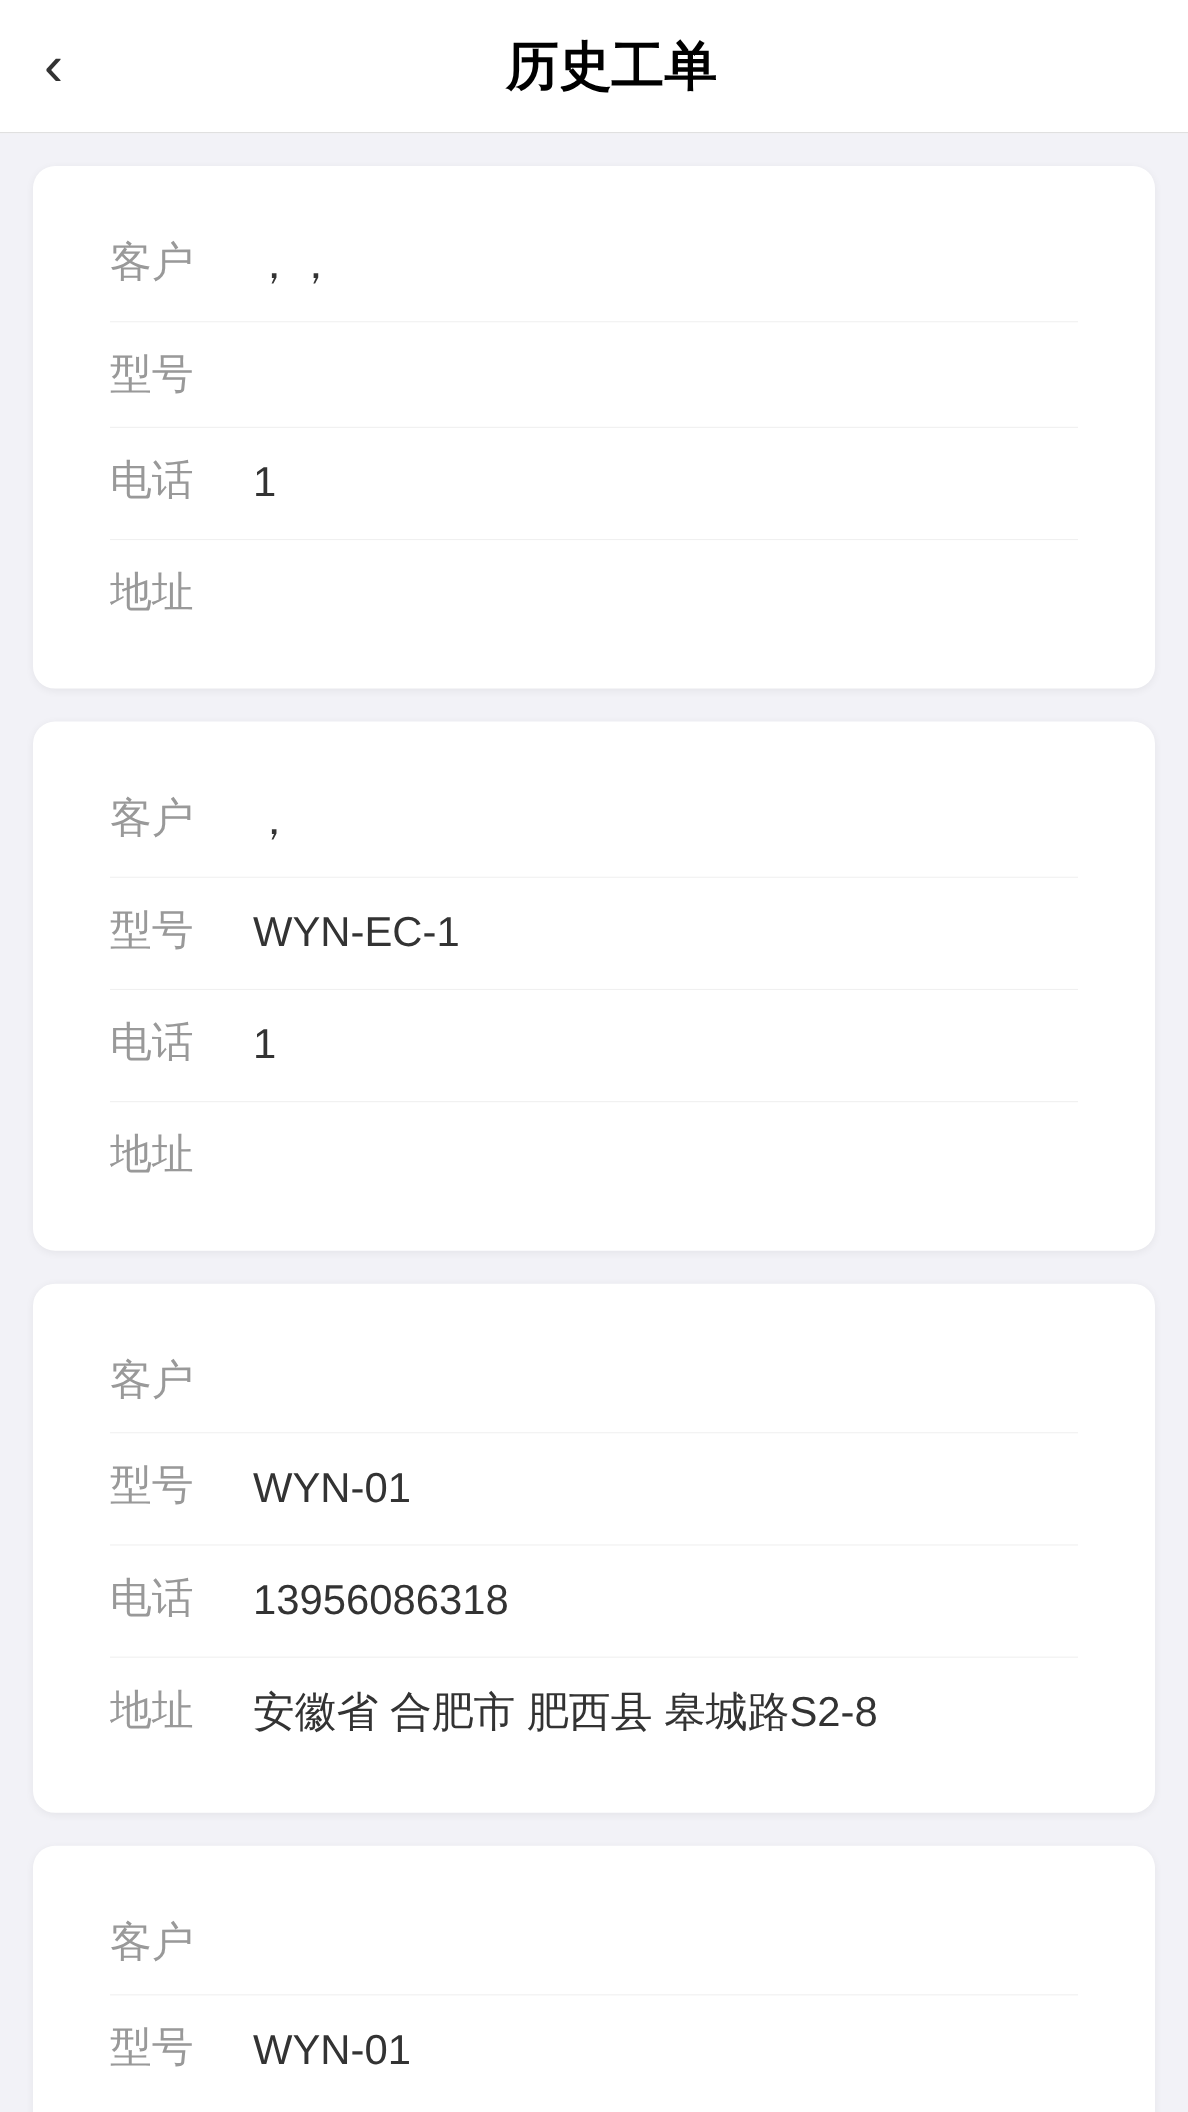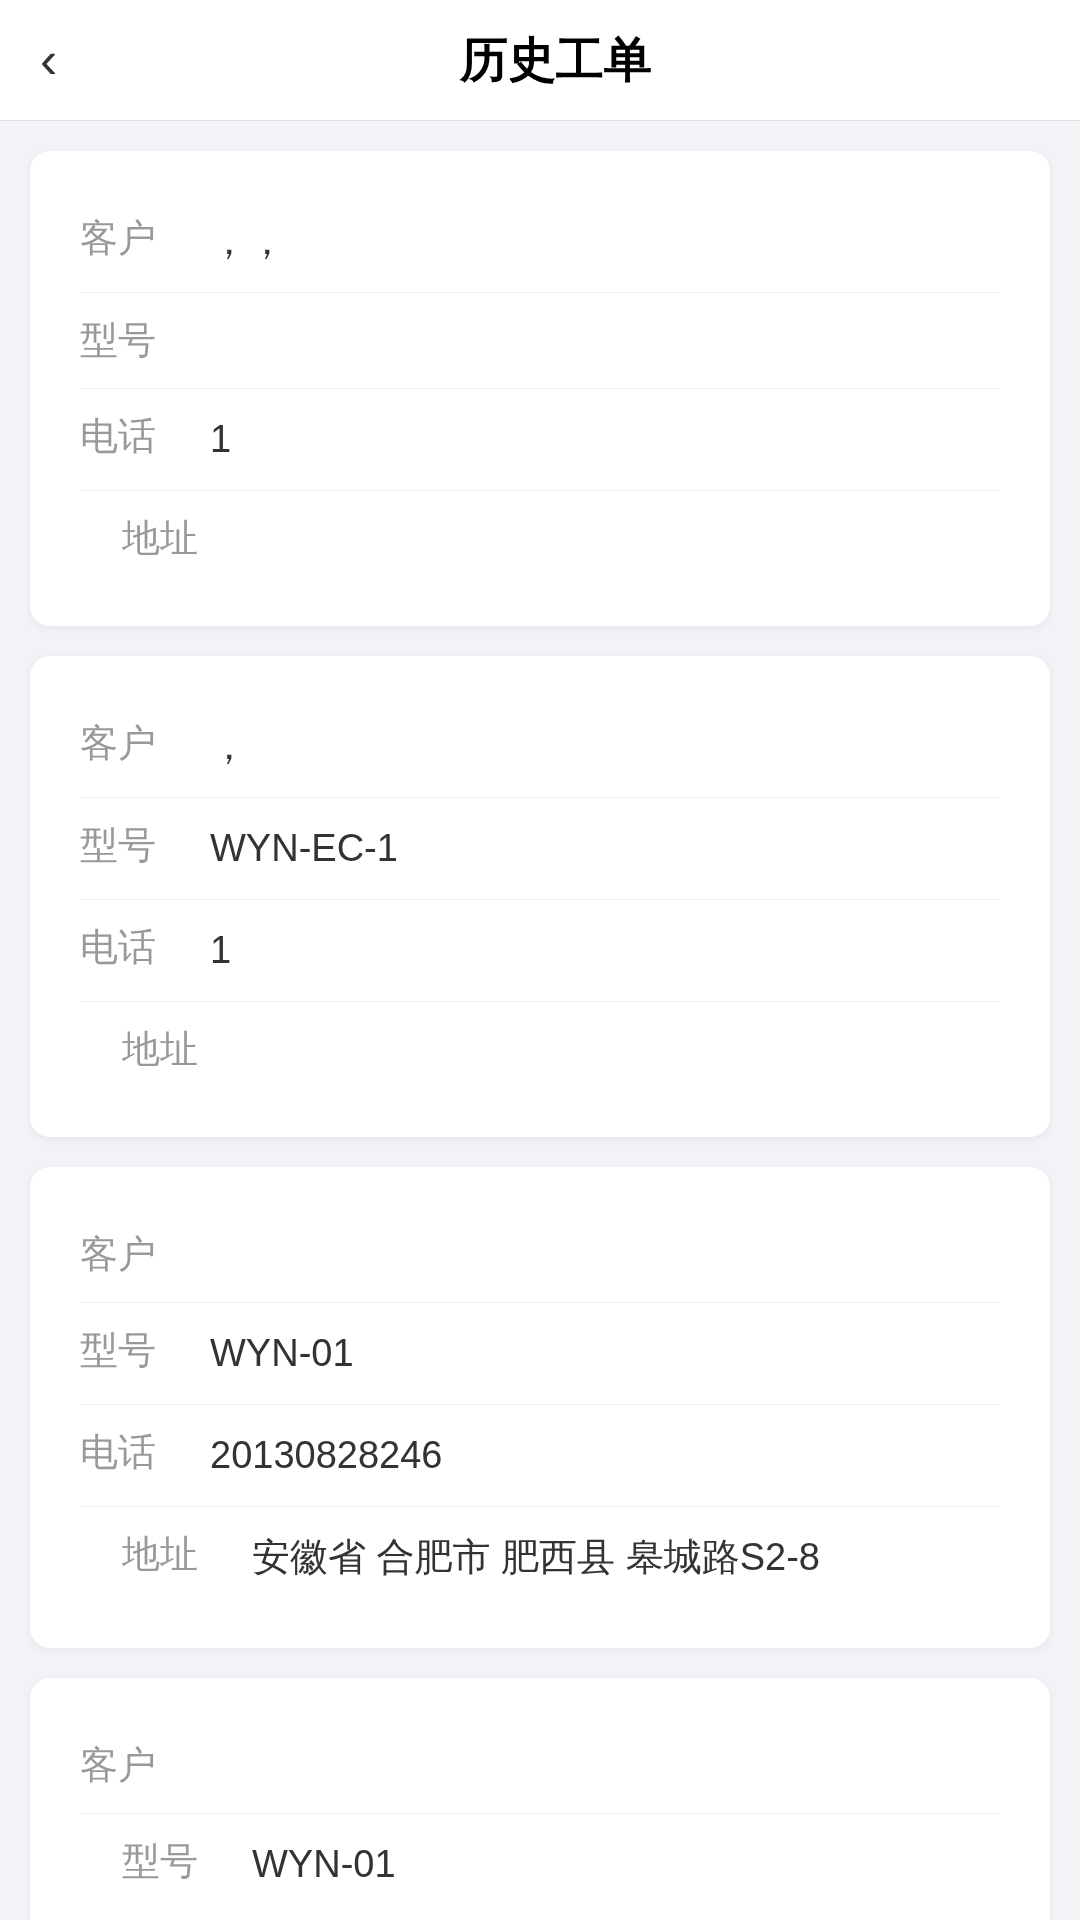--- a/index.html
+++ b/index.html
@@ -45,34 +45,33 @@
     .content {
       padding: 30px 30px;
       display: flex;
       flex-direction: column;
       gap: 30px;
     }
 
     .card {
       background-color: #ffffff;
       border-radius: 20px;
-      padding: 40px 50px;
+      padding: 40px 70px;
       box-shadow: 0 2px 8px rgba(0,0,0,0.06);
     }
 
     .card-row {
       display: flex;
       align-items: flex-start;
       padding: 22px 0;
       border-bottom: 1px solid #f0f0f0;
     }
 
     .card-row:last-child {
       border-bottom: none;
-      margin-left: 42px;
     }
 
     .card-label {
       font-size: 38px;
       color: #999;
       width: 130px;
       flex-shrink: 0;
     }
 
     .card-value {
@@ -128,21 +127,21 @@
     <div class="card">
       <div class="card-row">
         <span class="card-label">客户</span>
       </div>
       <div class="card-row">
         <span class="card-label">型号</span>
         <span class="card-value">WYN-01</span>
       </div>
       <div class="card-row">
         <span class="card-label">电话</span>
-        <span class="card-value">20130828246</span>
+        <span class="card-value">13956086318</span>
       </div>
       <div class="card-row">
         <span class="card-label">地址</span>
         <span class="card-value">安徽省 合肥市 肥西县 皋城路S2-8</span>
       </div>
     </div>
     <div class="card">
       <div class="card-row">
         <span class="card-label">客户</span>
       </div>

